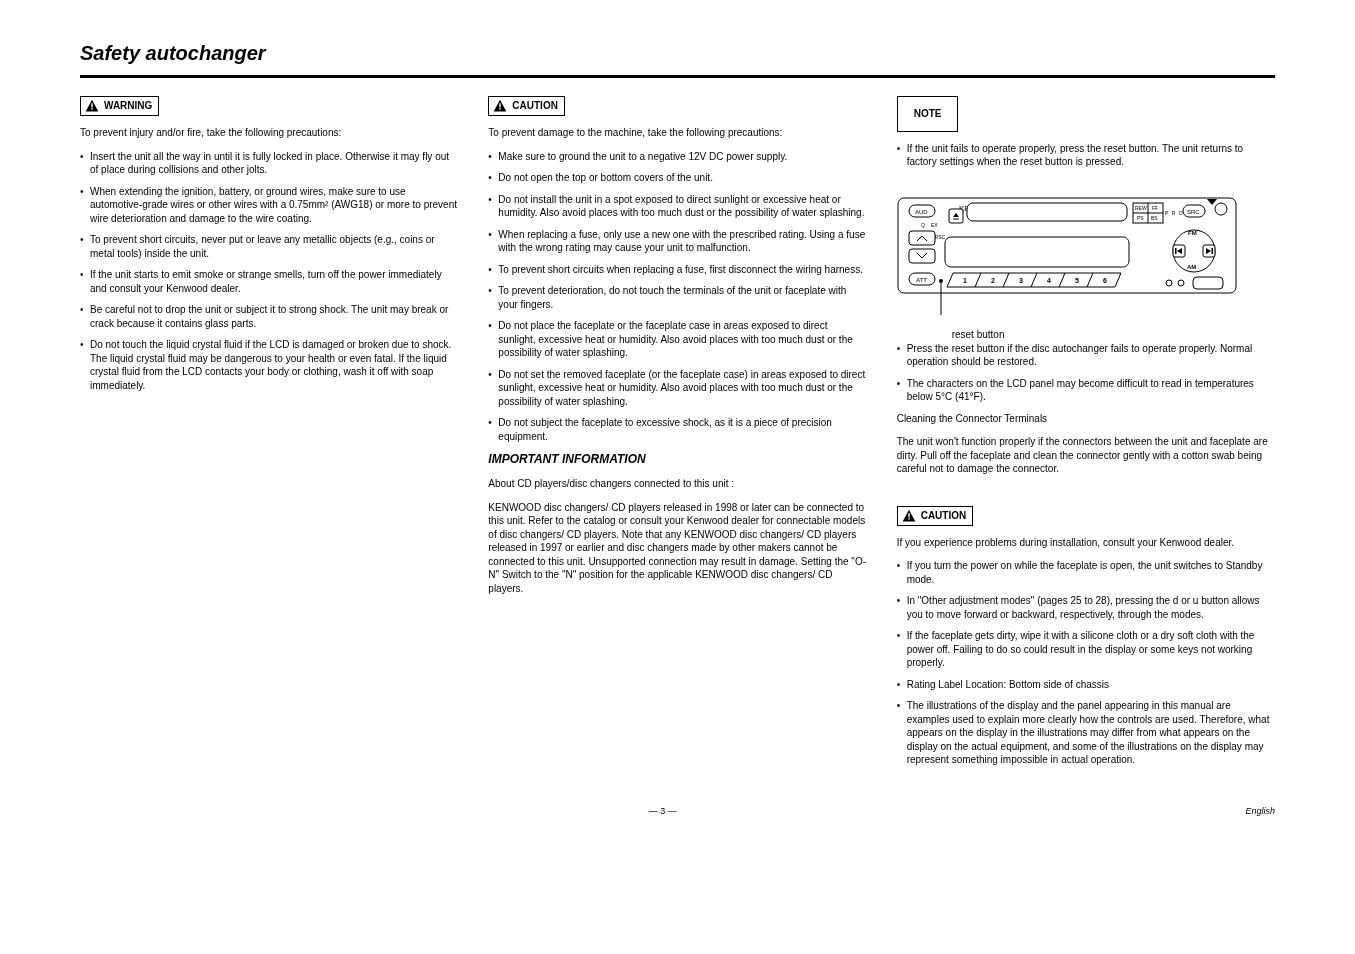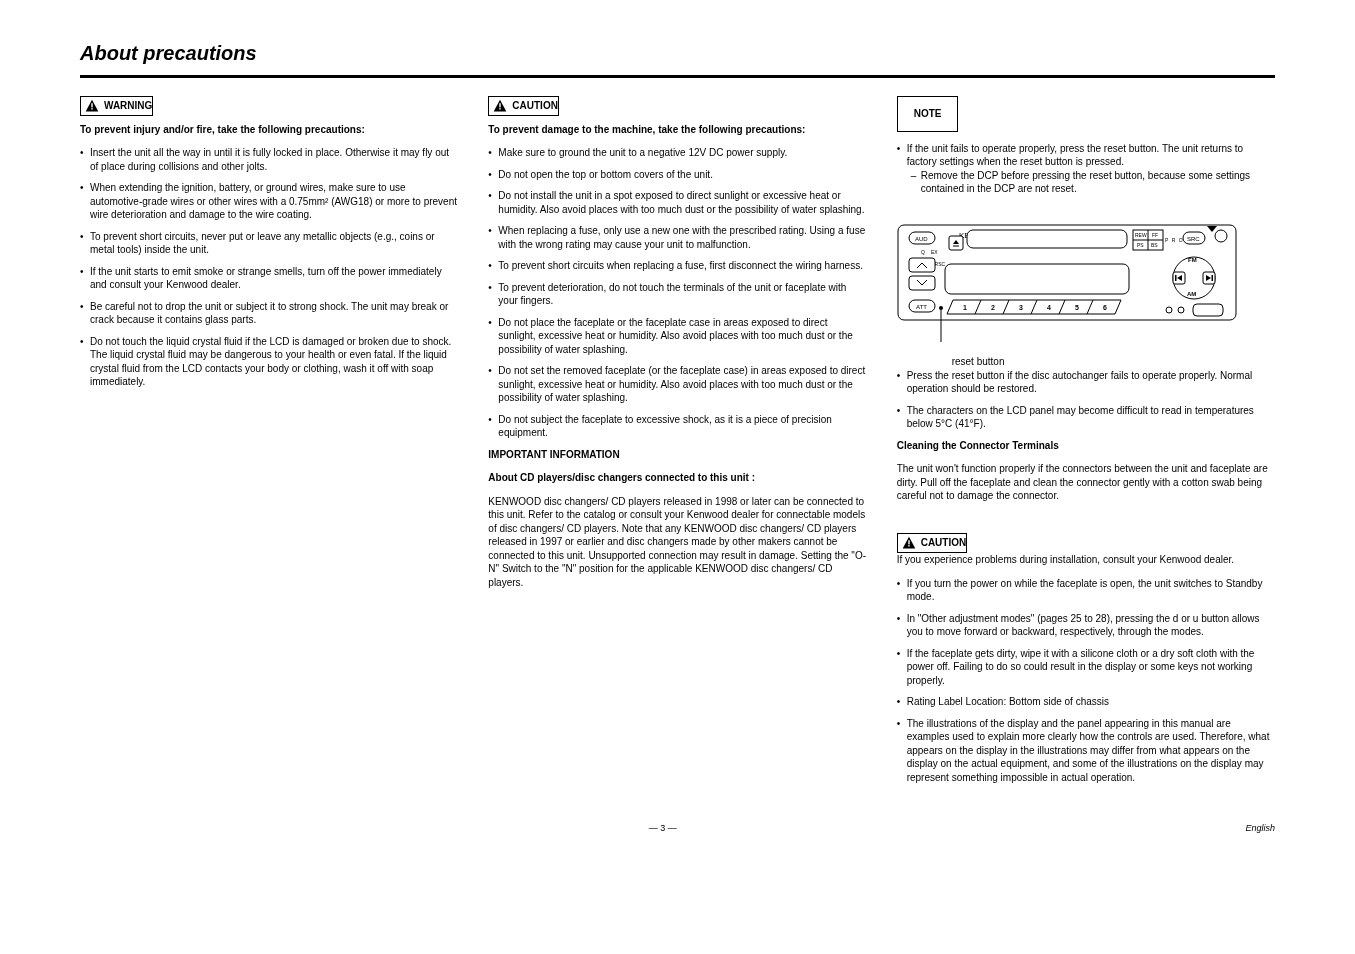--- a/index.html
+++ b/index.html
@@ -25,47 +25,48 @@
   .columns {
     display: grid;
     grid-template-columns: 1fr 1fr 1fr;
     column-gap: 30px;
   }
   .col p { margin-bottom: 10px; }
   .header-box {
     display: inline-flex;
     align-items: center;
     border: 1px solid #000;
-    padding: 2px 0 2px 4px;
+    padding: 2px 6px 2px 4px;
+    margin-bottom: 10px;
   }
   .header-box-plain {
     display: inline-block;
     border: 1px solid #000;
     padding: 10px 16px;
     text-align: center;
     margin-bottom: 10px;
   }
   .warn-icon {
     display: inline-flex;
     align-items: center;
     justify-content: center;
     width: 14px;
     height: 14px;
     margin-right: 5px;
   }
   .warn-icon svg { width: 14px; height: 14px; }
   .section-h {
-    font-weight: bold;
-    margin-top: 6px;
+    font-weight: normal;
     margin-bottom: 2px;
   }
   .italic { font-style: italic; }
   .notes-h {
-    font-size: 10px;
+    font-size: 12px;
     font-weight: bold;
+    font-style: italic;
     margin-top: 8px;
   }
   .bullet-list { margin-left: 0; list-style: none; }
   .bullet-list li {
     position: relative;
     padding-left: 10px;
     margin-bottom: 8px;
   }
   .bullet-list li::before {
     content: "•";
@@ -93,21 +94,21 @@
   .bottom-row {
     display: flex;
     justify-content: space-between;
     font-size: 9px;
     margin-top: 30px;
   }
 </style>
 </head>
 <body>
 
-<div class="page-title">About precautions</div>
+<div class="page-title">Safety autochanger</div>
 <div class="hr"></div>
 
 <div class="columns">
 
   <div class="col">
     <div class="header-box">
       <span class="warn-icon">
         <svg viewBox="0 0 20 20">
             <polygon points="10,1 19,18 1,18" fill="#000"></polygon>
             <rect x="9" y="6" width="2" height="6" fill="#fff"></rect>
@@ -167,21 +168,20 @@
   </div>
 
   <div class="col">
     <div class="header-box-plain">
       <strong>NOTE</strong>
     </div>
 
     <ul class="bullet-list">
       <li>
         <span>If the unit fails to operate properly, press the reset button. The unit returns to factory settings when the reset button is pressed.</span>
-        <div class="dash-sub">Remove the DCP before pressing the reset button, because some settings contained in the DCP are not reset.</div>
       </li>
     </ul>
 
     
     <div>
       <svg class="radio-diagram" viewBox="0 0 340 120">
 
         <rect x="1" y="1" width="338" height="95" rx="6" fill="#fff" stroke="#000"></rect>
 
         <text x="62" y="14" font-size="8">KENWOOD</text>

